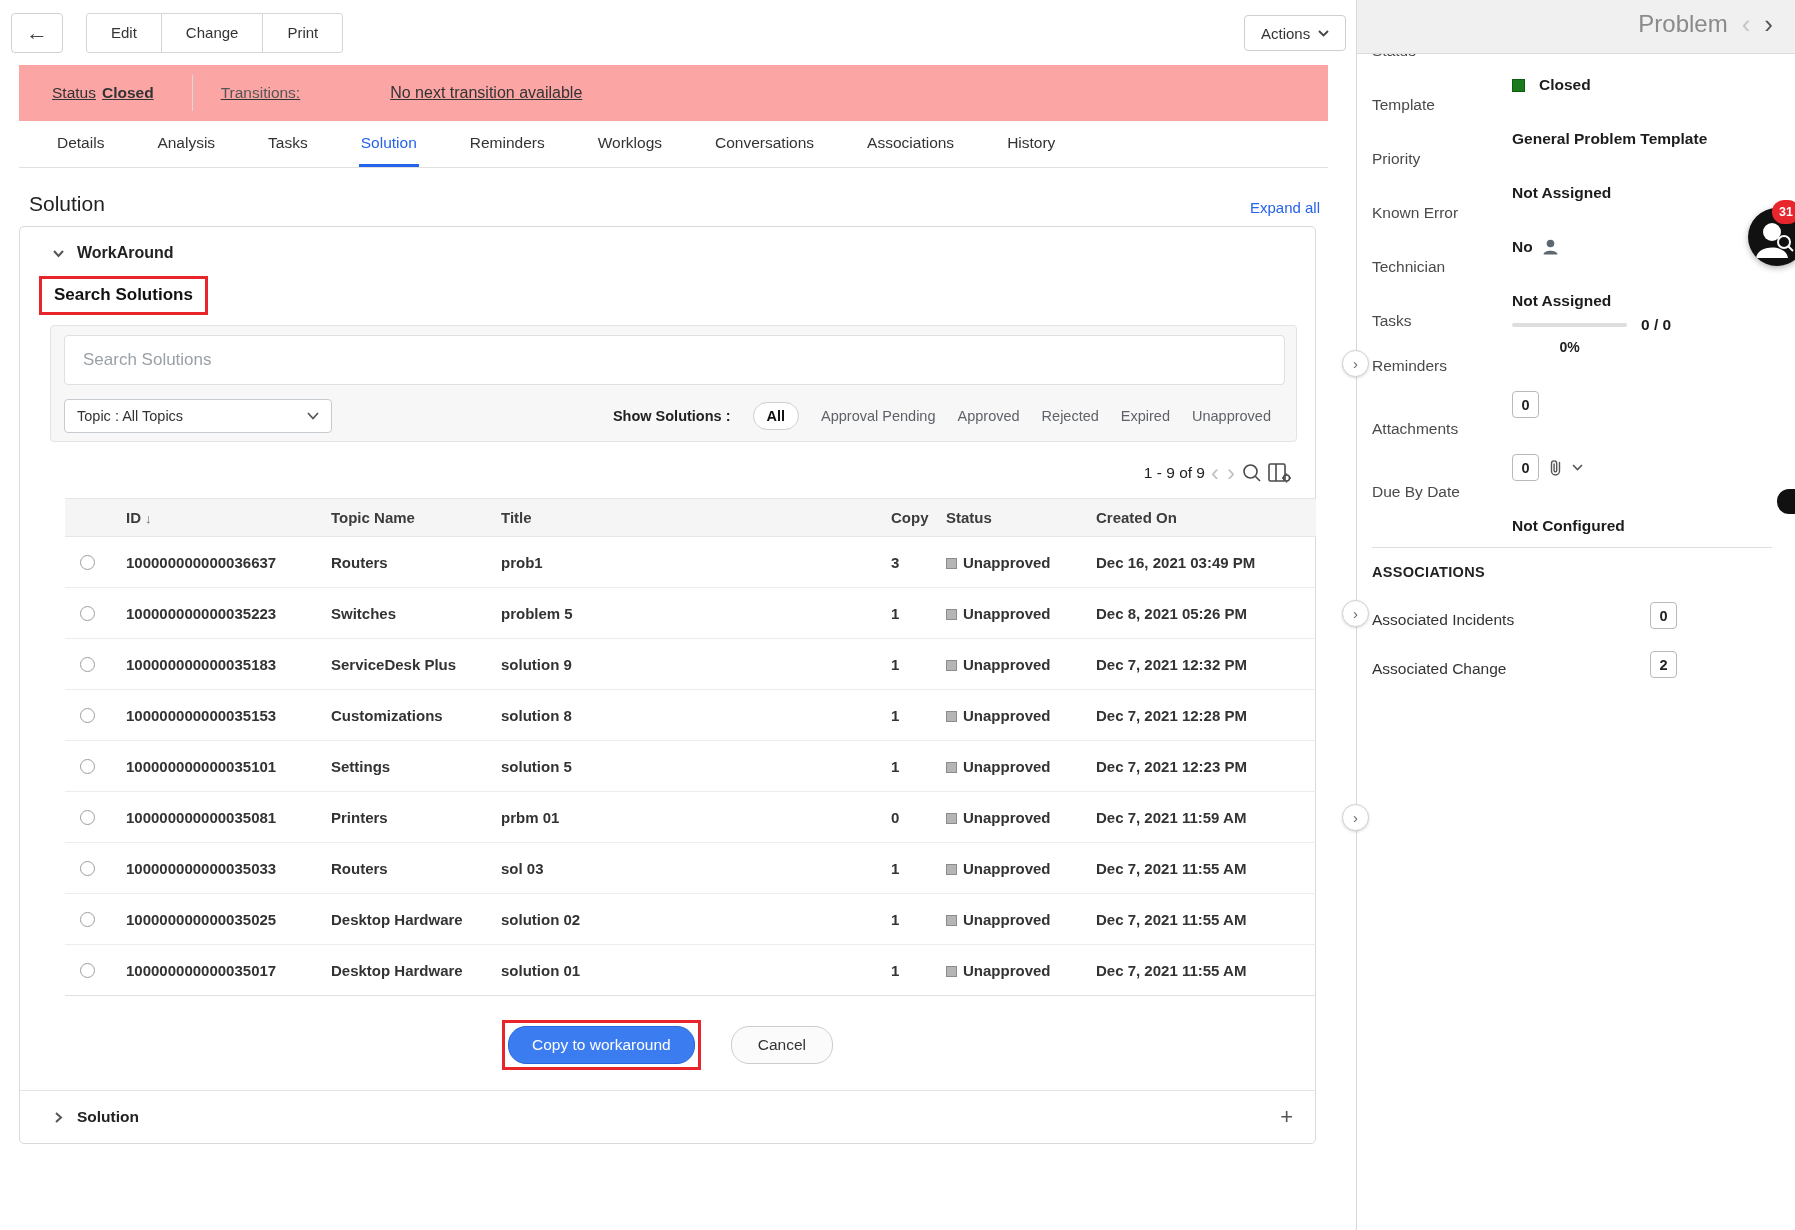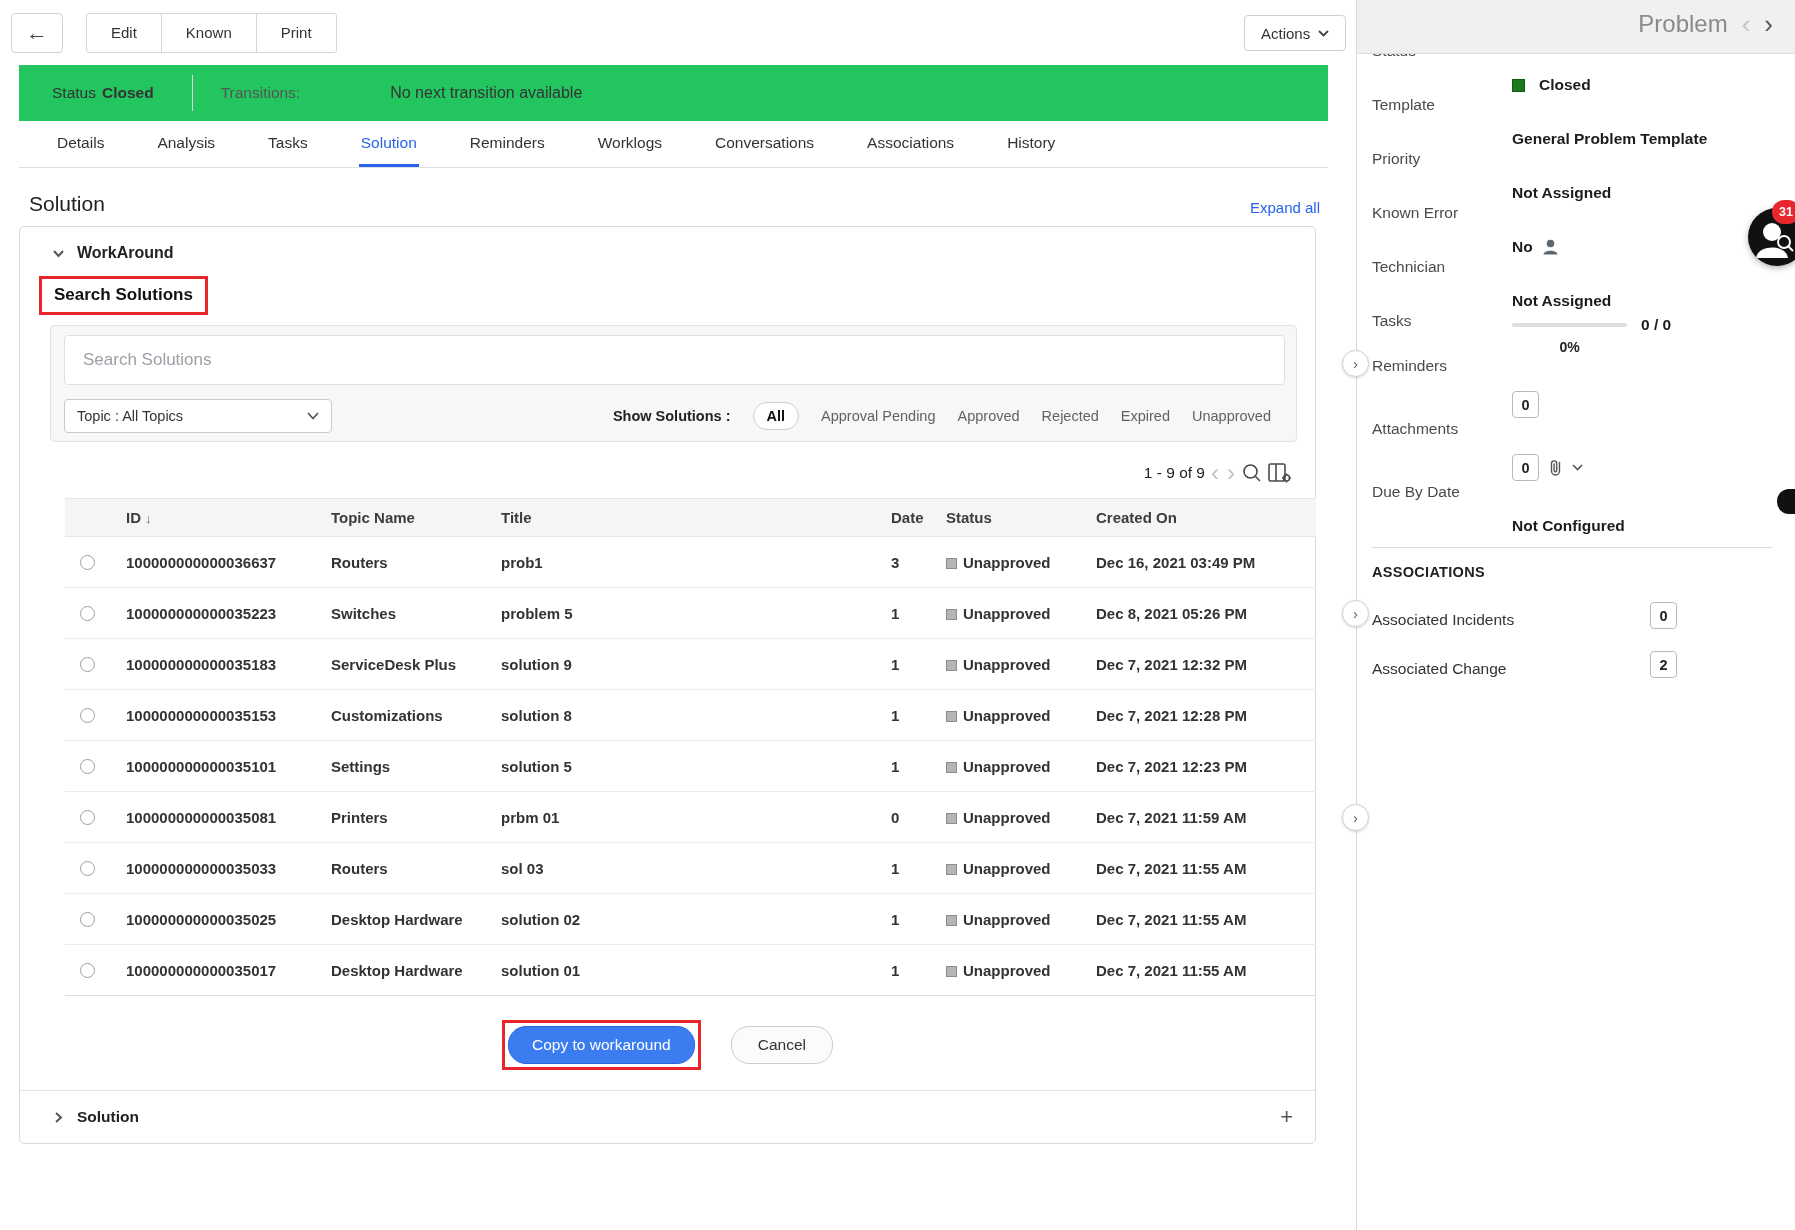--- a/index.html
+++ b/index.html
@@ -19,21 +19,21 @@
   .actions-btn { position:absolute; left:1244px; top:15px; height:36px; padding:0 16px; background:#fff;
     border:1px solid #cfcfcf; border-radius:4px; font-size:15px; color:#333; display:flex; align-items:center; gap:8px; cursor:pointer; }
   .page-title-wrap { position:absolute; right:22px; top:10px; display:flex; align-items:center; gap:14px; }
   .page-title { font-size:24px; color:#8a8a8a; }
   .nav-chev { font-size:26px; line-height:1; cursor:pointer; }
   .nav-chev.prev { color:#c3c3c3; }
   .nav-chev.next { color:#555; }
 
   
   .main-left { position:absolute; left:19px; top:65px; width:1309px; }
-  .statusbar { height:56px; background:#22c55e; display:flex; align-items:center; font-size:15.5px; }
+  .statusbar { height:56px; background:#fca5a5; display:flex; align-items:center; font-size:15.5px;text-decoration:underline; }
   .statusbar .sb-status { padding:0 38px 0 33px; }
   .statusbar .sb-status b { margin-left:6px; }
   .statusbar .sb-divider { width:1px; height:36px; background:#d9d9d9; }
   .statusbar .sb-translabel { padding:0 0 0 28px; color:#555; }
   .statusbar .sb-transvalue { padding-left:90px; color:#333; font-size:16px; }
 
   .tab-bar { height:47px; display:flex; align-items:stretch; border-bottom:1px solid #e0e0e0; padding-left:36px; }
   .tab { font-size:15.5px; color:#333; padding:0 2px; margin-right:49px; display:flex; align-items:center; cursor:pointer; border-bottom:3px solid transparent; }
   .tab.active { color:#2563eb; border-bottom-color:#2563eb; }
 
@@ -129,21 +129,21 @@
 </head>
 <body>
 
 <div class="topbar">
   <div class="topbar-right-bg"></div>
   <div class="back-btn">
     <span>←</span>
   </div>
   <div class="btn-group">
     <div class="tb-btn">Edit</div>
-    <div class="tb-btn">Known</div>
+    <div class="tb-btn">Change</div>
     <div class="tb-btn">Print</div>
   </div>
   <div class="actions-btn">
     <span>Actions</span>
     <svg class="mini" width="11" height="7" viewBox="0 0 11 7">
         <polyline points="1,1 5.5,5.5 10,1" fill="none" stroke="#444" stroke-width="1.8"></polyline>
       </svg>
   </div>
   <div class="page-title-wrap">
     <span class="page-title">Problem</span>
@@ -237,21 +237,21 @@
       </span>
     </div>
 
     <table class="sol-table">
       <thead>
           <tr>
             <td class="col-radio"></td>
             <td class="col-id">ID<span class="sort-arrow">↓</span></td>
             <td class="col-topic">Topic Name</td>
             <td class="col-title">Title</td>
-            <td class="col-views">Date</td>
+            <td class="col-views">Copy</td>
             <td class="col-status">Status</td>
             <td class="col-created">Created On</td>
           </tr>
         </thead>
       <tbody>
           <tr>
             <td class="col-radio">
               <div class="radio"></div>
             </td>
             <td class="col-id">100000000000036637</td>

